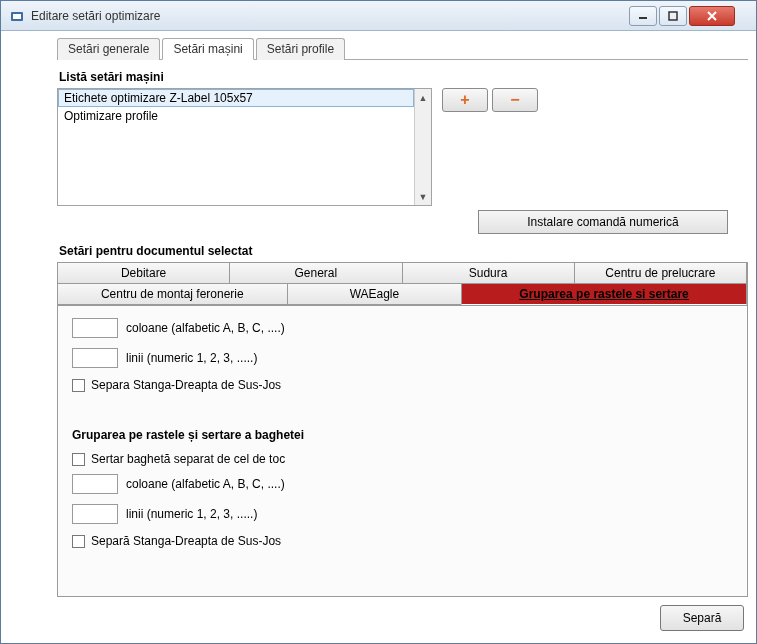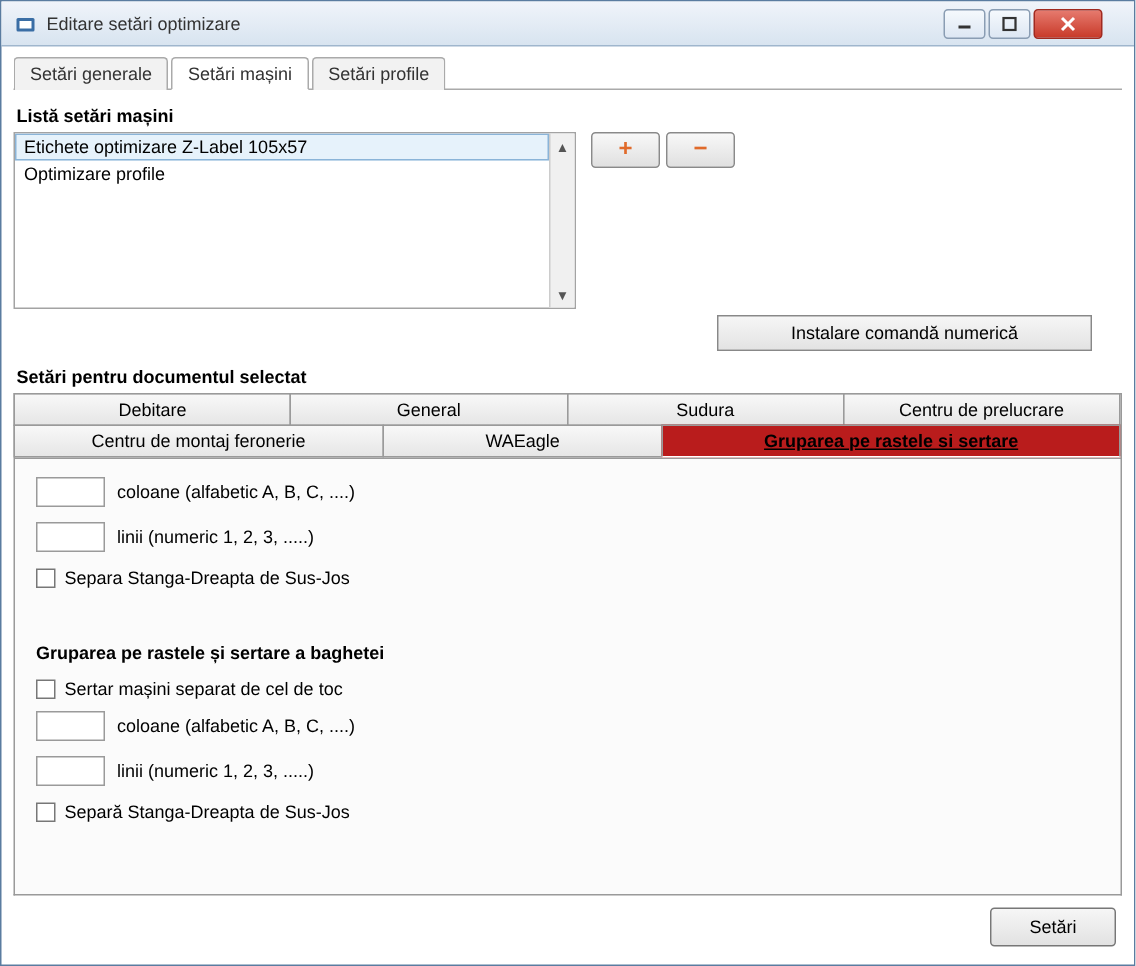--- a/index.html
+++ b/index.html
@@ -47,20 +47,21 @@
     border-color: #a02a20;
     color: #fff;
     width: 46px;
     font-weight:bold;
   }
   .client {
     flex: 1;
     padding: 6px 8px 8px 8px;
     display: flex;
     flex-direction: column;
+    margin-left: 48px;
   }
   .top-tabs {
     display: flex;
     border-bottom: 1px solid #aaa;
     margin-bottom: 6px;
   }
   .top-tab {
     padding: 3px 10px;
     border: 1px solid #aaa;
     border-bottom: none;
@@ -295,37 +296,37 @@
         <div class="check-row">
           <div class="checkbox"></div>
           <span>Separa Stanga-Dreapta de Sus-Jos</span>
         </div>
 
         <div class="spacer"></div>
 
         <div class="group-title">Gruparea pe rastele și sertare a baghetei</div>
         <div class="check-row">
           <div class="checkbox"></div>
-          <span>Sertar mașini separat de cel de toc</span>
+          <span>Sertar baghetă separat de cel de toc</span>
         </div>
         <div class="field-row">
           <input class="num-input" value="" style="">
           <span>coloane (alfabetic A, B, C, ....)</span>
         </div>
         <div class="field-row">
           <input class="num-input" value="" style="">
           <span>linii (numeric 1, 2, 3, .....)</span>
         </div>
         <div class="check-row">
           <div class="checkbox"></div>
           <span>Separă Stanga-Dreapta de Sus-Jos</span>
         </div>
       </div>
     </div>
 
     <div class="footer">
       <div class="close-btn">
-        <span>Setări</span>
+        <span>Separă</span>
       </div>
     </div>
 
   </div>
 </div>
 
 </body></html>

